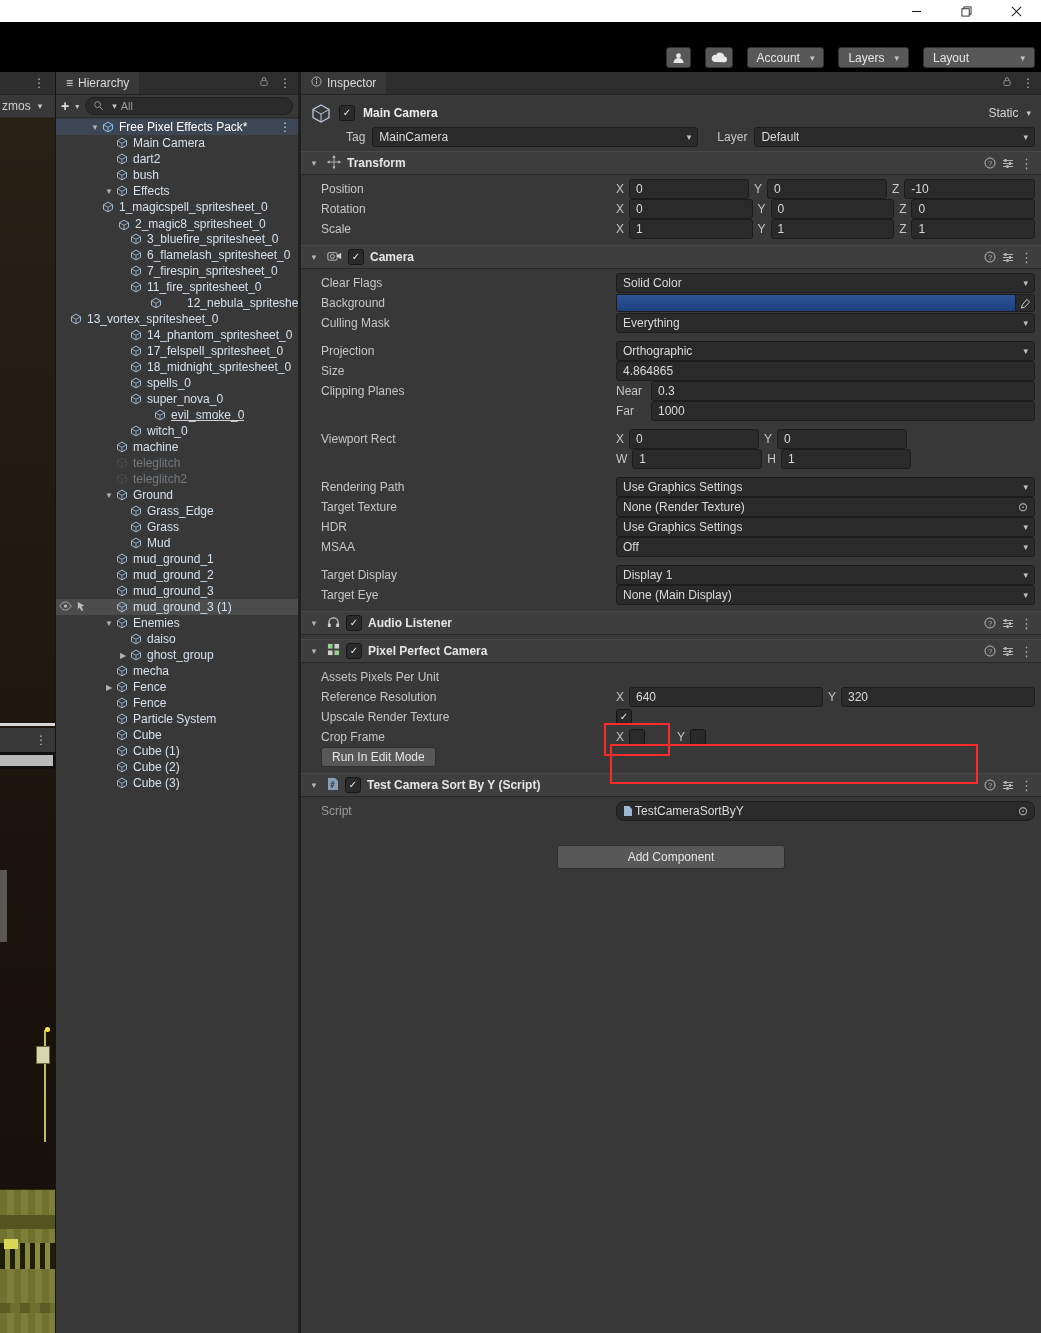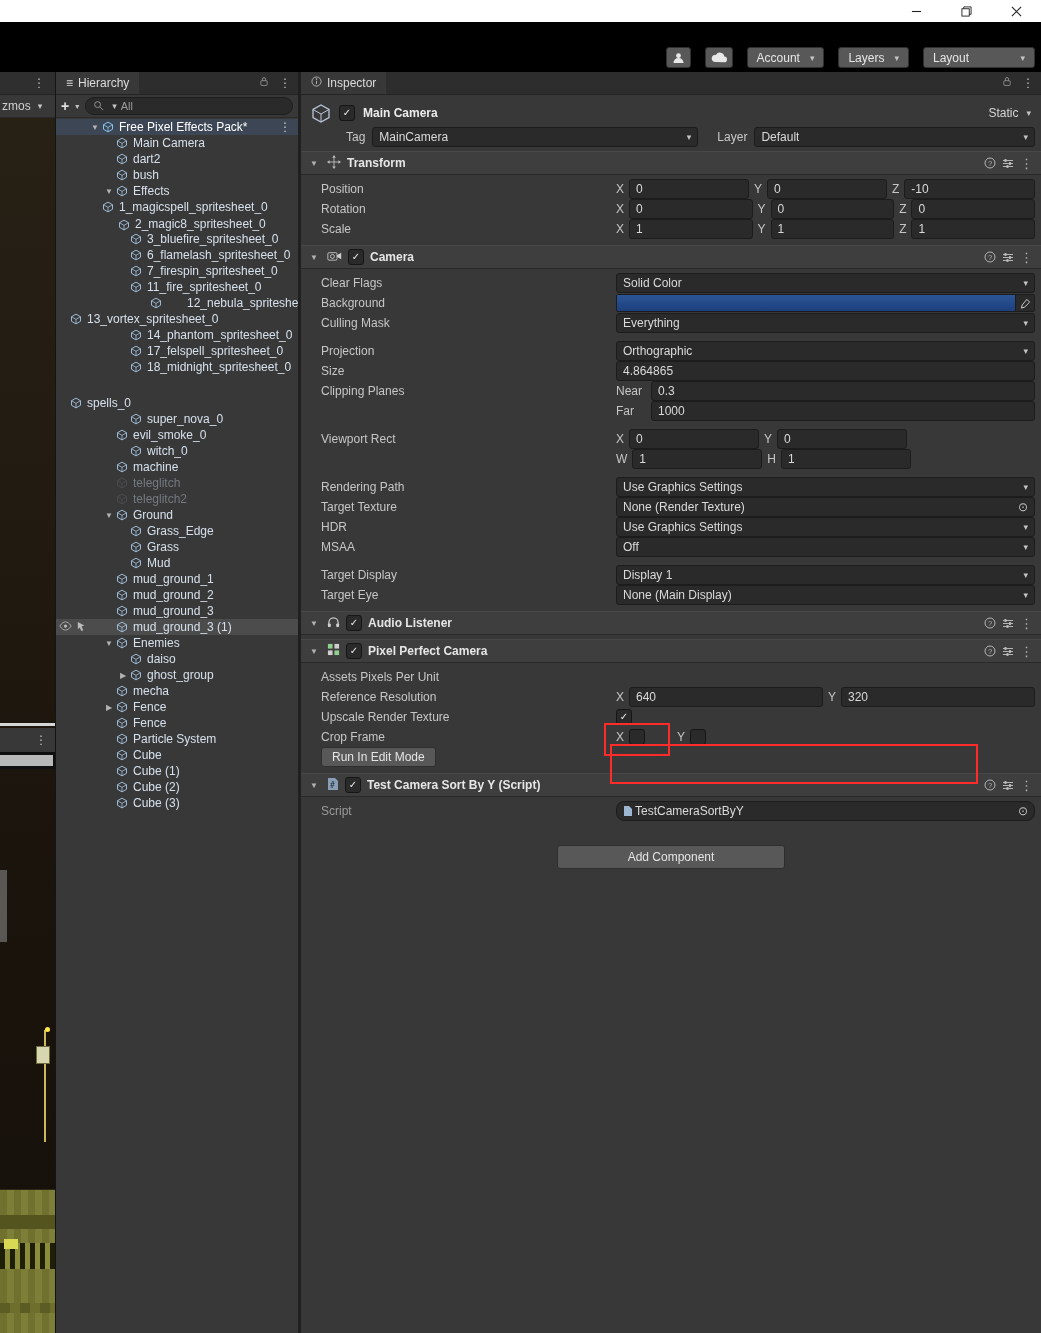--- a/index.html
+++ b/index.html
@@ -390,41 +390,41 @@
           <div class="hrow" style="padding-left: 60px;">
             <span class="fold"></span>
             <span class="oicon">
               <svg width="12" height="12" viewBox="0 0 16 16">
                 <path d="M8 1.5 14 5v6l-6 3.5L2 11V5z" fill="none" stroke="#a9c9e8" stroke-width="1.2"></path>
                 <path d="M2 5l6 3.5L14 5M8 8.5V14.5" fill="none" stroke="#a9c9e8"></path>
               </svg>
             </span>
             <span class="hlabel">18_midnight_spritesheet_0</span>
           </div>
-          <div class="hrow" style=" margin-top: 20px;">
+          <div class="hrow" style="padding-left: 60px;">
             <span class="fold"></span>
             <span class="oicon">
               <svg width="12" height="12" viewBox="0 0 16 16">
                 <path d="M8 1.5 14 5v6l-6 3.5L2 11V5z" fill="none" stroke="#a9c9e8" stroke-width="1.2"></path>
                 <path d="M2 5l6 3.5L14 5M8 8.5V14.5" fill="none" stroke="#a9c9e8"></path>
               </svg>
             </span>
             <span class="hlabel">spells_0</span>
           </div>
           <div class="hrow" style="padding-left: 60px;">
             <span class="fold"></span>
             <span class="oicon">
               <svg width="12" height="12" viewBox="0 0 16 16">
                 <path d="M8 1.5 14 5v6l-6 3.5L2 11V5z" fill="none" stroke="#a9c9e8" stroke-width="1.2"></path>
                 <path d="M2 5l6 3.5L14 5M8 8.5V14.5" fill="none" stroke="#a9c9e8"></path>
               </svg>
             </span>
             <span class="hlabel">super_nova_0</span>
           </div>
-          <div class="hrow" style="padding-left: 46px;">
+          <div class="hrow" style="padding-left: 84px; text-decoration: underline;">
             <span class="fold"></span>
             <span class="oicon">
               <svg width="12" height="12" viewBox="0 0 16 16">
                 <path d="M8 1.5 14 5v6l-6 3.5L2 11V5z" fill="none" stroke="#a9c9e8" stroke-width="1.2"></path>
                 <path d="M2 5l6 3.5L14 5M8 8.5V14.5" fill="none" stroke="#a9c9e8"></path>
               </svg>
             </span>
             <span class="hlabel">evil_smoke_0</span>
           </div>
           <div class="hrow" style="padding-left: 60px;">

